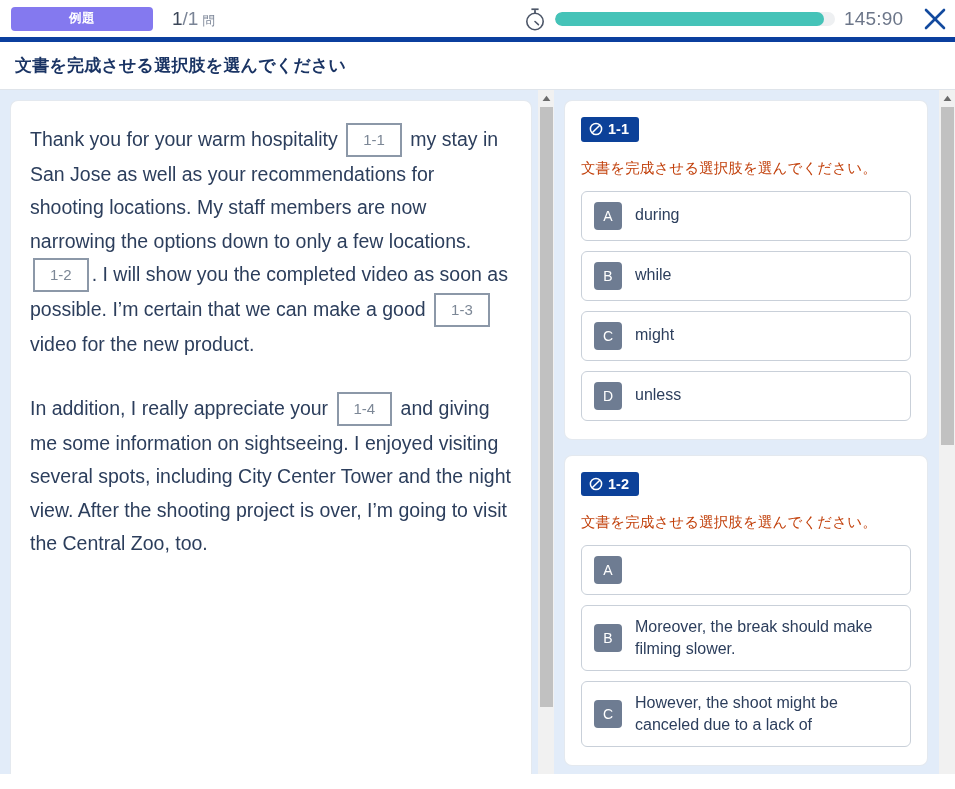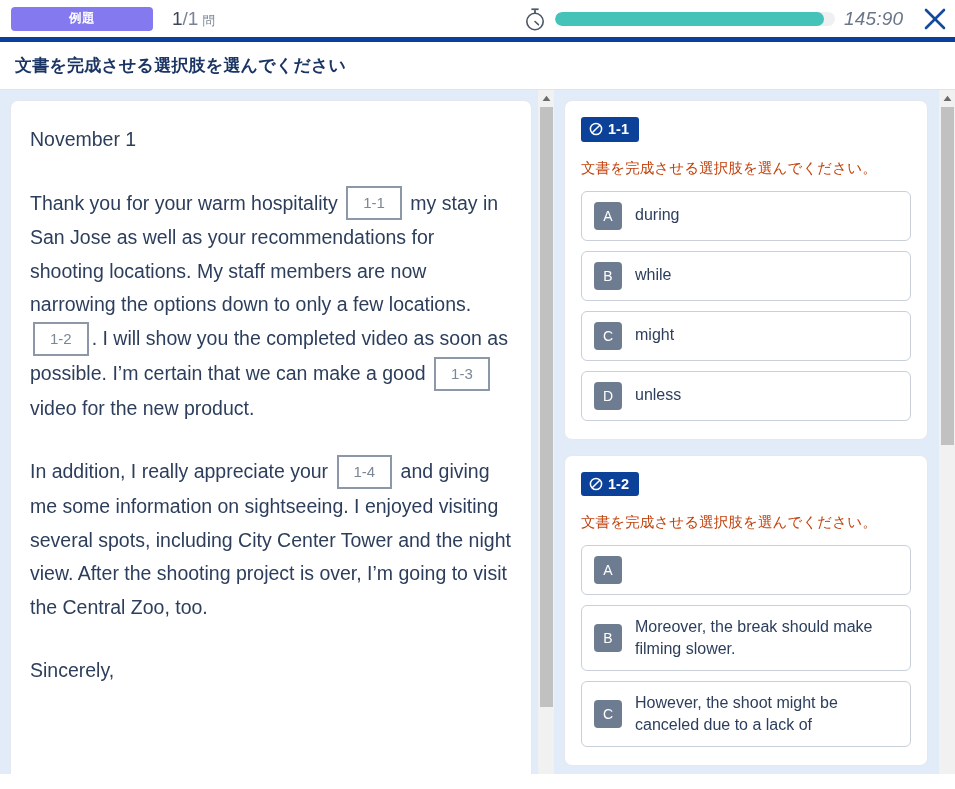--- a/index.html
+++ b/index.html
@@ -67,21 +67,20 @@
   }
 
   .timer-wrap {
     position: absolute;
     left: 524px;
     top: 0;
     height: 37px;
     display: flex;
     align-items: center;
     gap: 9px;
-    font-style: italic;
   }
   .timer-icon { width: 22px; height: 24px; display: block; }
   .timer-track {
     width: 280px;
     height: 14px;
     border-radius: 8px;
     background: #eef0f2;
     overflow: hidden;
     position: relative;
   }
@@ -297,24 +296,22 @@
 <div class="blue-rule" style="background: rgb(11, 63, 158);"></div>
 
 <div class="section-head">
   <h1>文書を完成させる選択肢を選んでください</h1>
 </div>
 
 <div class="panes">
 
   <div class="pane pane-left">
     <div class="doc-card" id="doc-card">
-        <p>November 1</p>
         <p>Thank you for your warm hospitality <span class="blank">1-1</span> my stay in San Jose as well as your recommendations for shooting locations. My staff members are now narrowing the options down to only a few locations. <span class="blank">1-2</span>. I will show you the completed video as soon as possible. I’m certain that we can make a good <span class="blank">1-3</span> video for the new product.</p>
         <p>In addition, I really appreciate your <span class="blank">1-4</span> and giving me some information on sightseeing. I enjoyed visiting several spots, including City Center Tower and the night view. After the shooting project is over, I’m going to visit the Central Zoo, too.</p>
-        <p>Sincerely,</p>
       </div>
     <div class="scrollbar">
       <div class="sb-arrow">
         <svg width="9" height="7" viewBox="0 0 9 7">
             <polygon points="4.5,0.8 8.4,6 0.6,6" fill="#6b6b6b"></polygon>
           </svg>
       </div>
       <div class="sb-thumb" id="sb-left" style="top: 17px; height: 600px;"></div>
     </div>
   </div>

